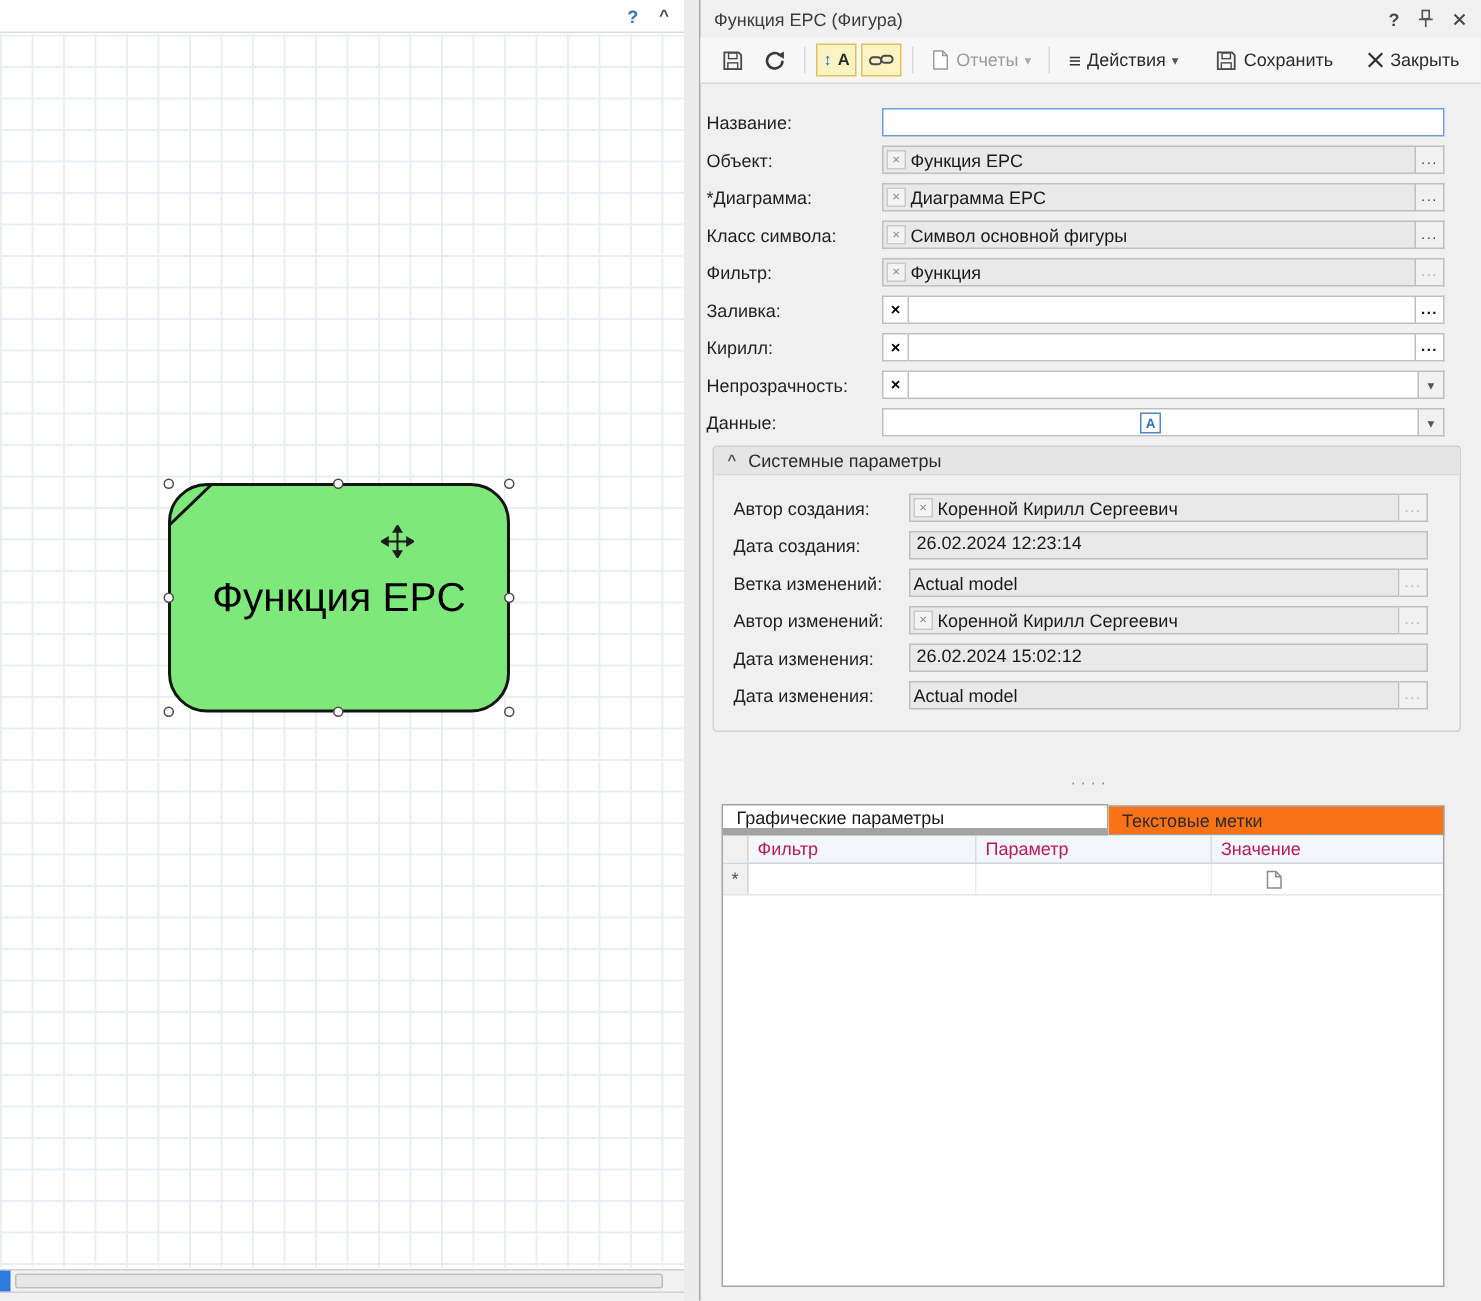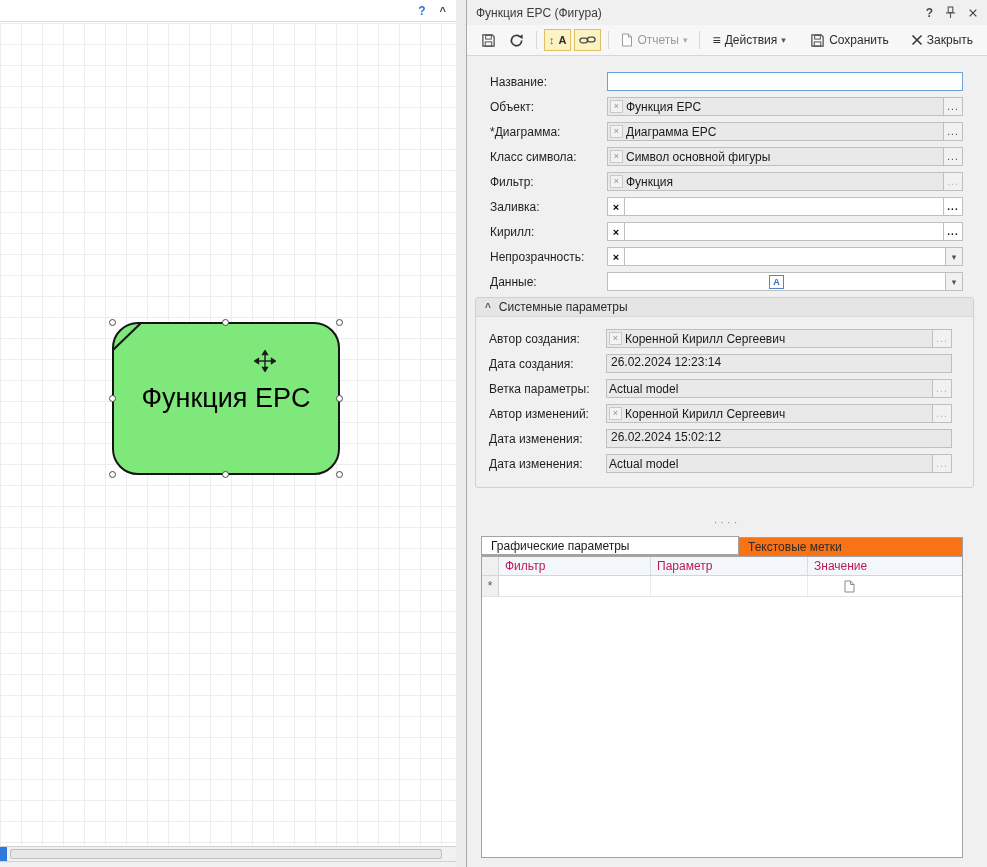--- a/index.html
+++ b/index.html
@@ -47,21 +47,21 @@
   .tsep{width:1px;height:18px;background:#d9d9d9;margin:0 4px}
   .drop-ch{font-size:9px;color:#555}
   .tbtn.disabled .drop-ch{color:#aaa}
   #tb-right{margin-left:auto;display:flex;align-items:center;gap:12px}
   .hamb{font-size:14px;line-height:1;color:#333}
   .sort-arr{color:#2f6fc4;font-size:11px}
   .sort-A{font-weight:bold;font-size:11px}
 
   
   #form{position:absolute;left:0;top:56px;right:0;padding-top:16px}
-  .frow{display:flex;align-items:center;height:19px;margin:0 24px 6px 23px}
+  .frow{display:flex;align-items:center;height:19px;margin:0 24px 6px 4px}
   .frow>label{width:117px;flex:none;color:#1f1f1f;white-space:nowrap}
   .ctrl{flex:1;display:flex;height:19px}
   .txt{flex:1;height:19px;border:1px solid #6ea0d8;background:#fff;padding:0 3px;font:inherit}
   .lookup{flex:1;display:flex;align-items:center;gap:3px;border:1px solid #bfbfbf;background:#e9e9e9;padding:0 2px;min-width:0}
   .lookup.white{background:#fff}
   .lookup.center{justify-content:center}
   .mini-x{flex:none;width:13px;height:13px;border:1px solid #c9c9c9;background:#f3f3f3;color:#909090;
        font-size:9px;line-height:11px;text-align:center}
   .val{white-space:nowrap;overflow:hidden}
   .dots{flex:none;width:19px;border:1px solid #bfbfbf;border-left:none;background:#f1f1f1;color:#444;
@@ -81,21 +81,21 @@
        gap:8px;padding:0 9px;color:#2b2b2b;border-radius:3px 3px 0 0}
   #sysheader .chev{font-size:10px;color:#555;font-weight:bold}
   #sysbox .inner{padding-top:12px}
   #sysbox .frow{margin:0 21px 6px 13px}
   .datefield{flex:1;display:flex;align-items:flex-start;border:1px solid #bfbfbf;background:#e9e9e9;padding:0 4px}
 
   
   #dots-split{position:absolute;left:0;right:0;top:516px;text-align:center;color:#8a8a8a;letter-spacing:3px;font-size:11px}
   #tabs{position:absolute;left:14px;right:24px;top:536px;height:21px;display:flex;align-items:flex-end}
   .tab{height:21px;display:flex;align-items:center;padding:0 9px;border:1px solid #a3a3a3;white-space:nowrap}
-  .tab.active{background:#fff;width:258px;border-bottom:3px solid #a3a3a3;position:relative;z-index:2}
+  .tab.active{background:#fff;width:258px;border-bottom:5px solid #a3a3a3;position:relative;z-index:2}
   .tab.inactive{flex:1;height:20px;background:#f97316;border-left:none;color:#2b2b2b}
   #grid{position:absolute;left:14px;right:24px;top:556px;bottom:9px;background:#fff;border:1px solid #a3a3a3}
   .ghead{display:flex;height:19px;background:#f3f6fa;border-bottom:1px solid #cfd6de}
   .rowhdr{flex:none;width:17px;background:#f0f0f0;border-right:1px solid #d4d4d4}
   .gcol{display:flex;align-items:center;padding:0 6px;border-right:1px solid #d7dde4;color:#be185d}
   .gcol.c1{width:152px}.gcol.c2{width:157px}.gcol.c3{flex:1;border-right:none}
   .grow{display:flex;height:21px;border-bottom:1px solid #e4e4e4}
   .grow .rowhdr{display:flex;align-items:center;justify-content:center;color:#555}
   .gcell{border-right:1px solid #ececec}
   .gcell.c1{width:152px}.gcell.c2{width:157px}
@@ -335,21 +335,21 @@
       </div>
       <div class="frow">
         <label>Дата создания:</label>
         <div class="ctrl">
           <div class="datefield">
             <span class="val">26.02.2024 12:23:14</span>
           </div>
         </div>
       </div>
       <div class="frow">
-        <label>Ветка параметры:</label>
+        <label>Ветка изменений:</label>
         <div class="ctrl">
           <div class="lookup">
             <span class="val">Actual model</span>
           </div>
           <button class="dots lite">...</button>
         </div>
       </div>
       <div class="frow">
         <label>Автор изменений:</label>
         <div class="ctrl">

